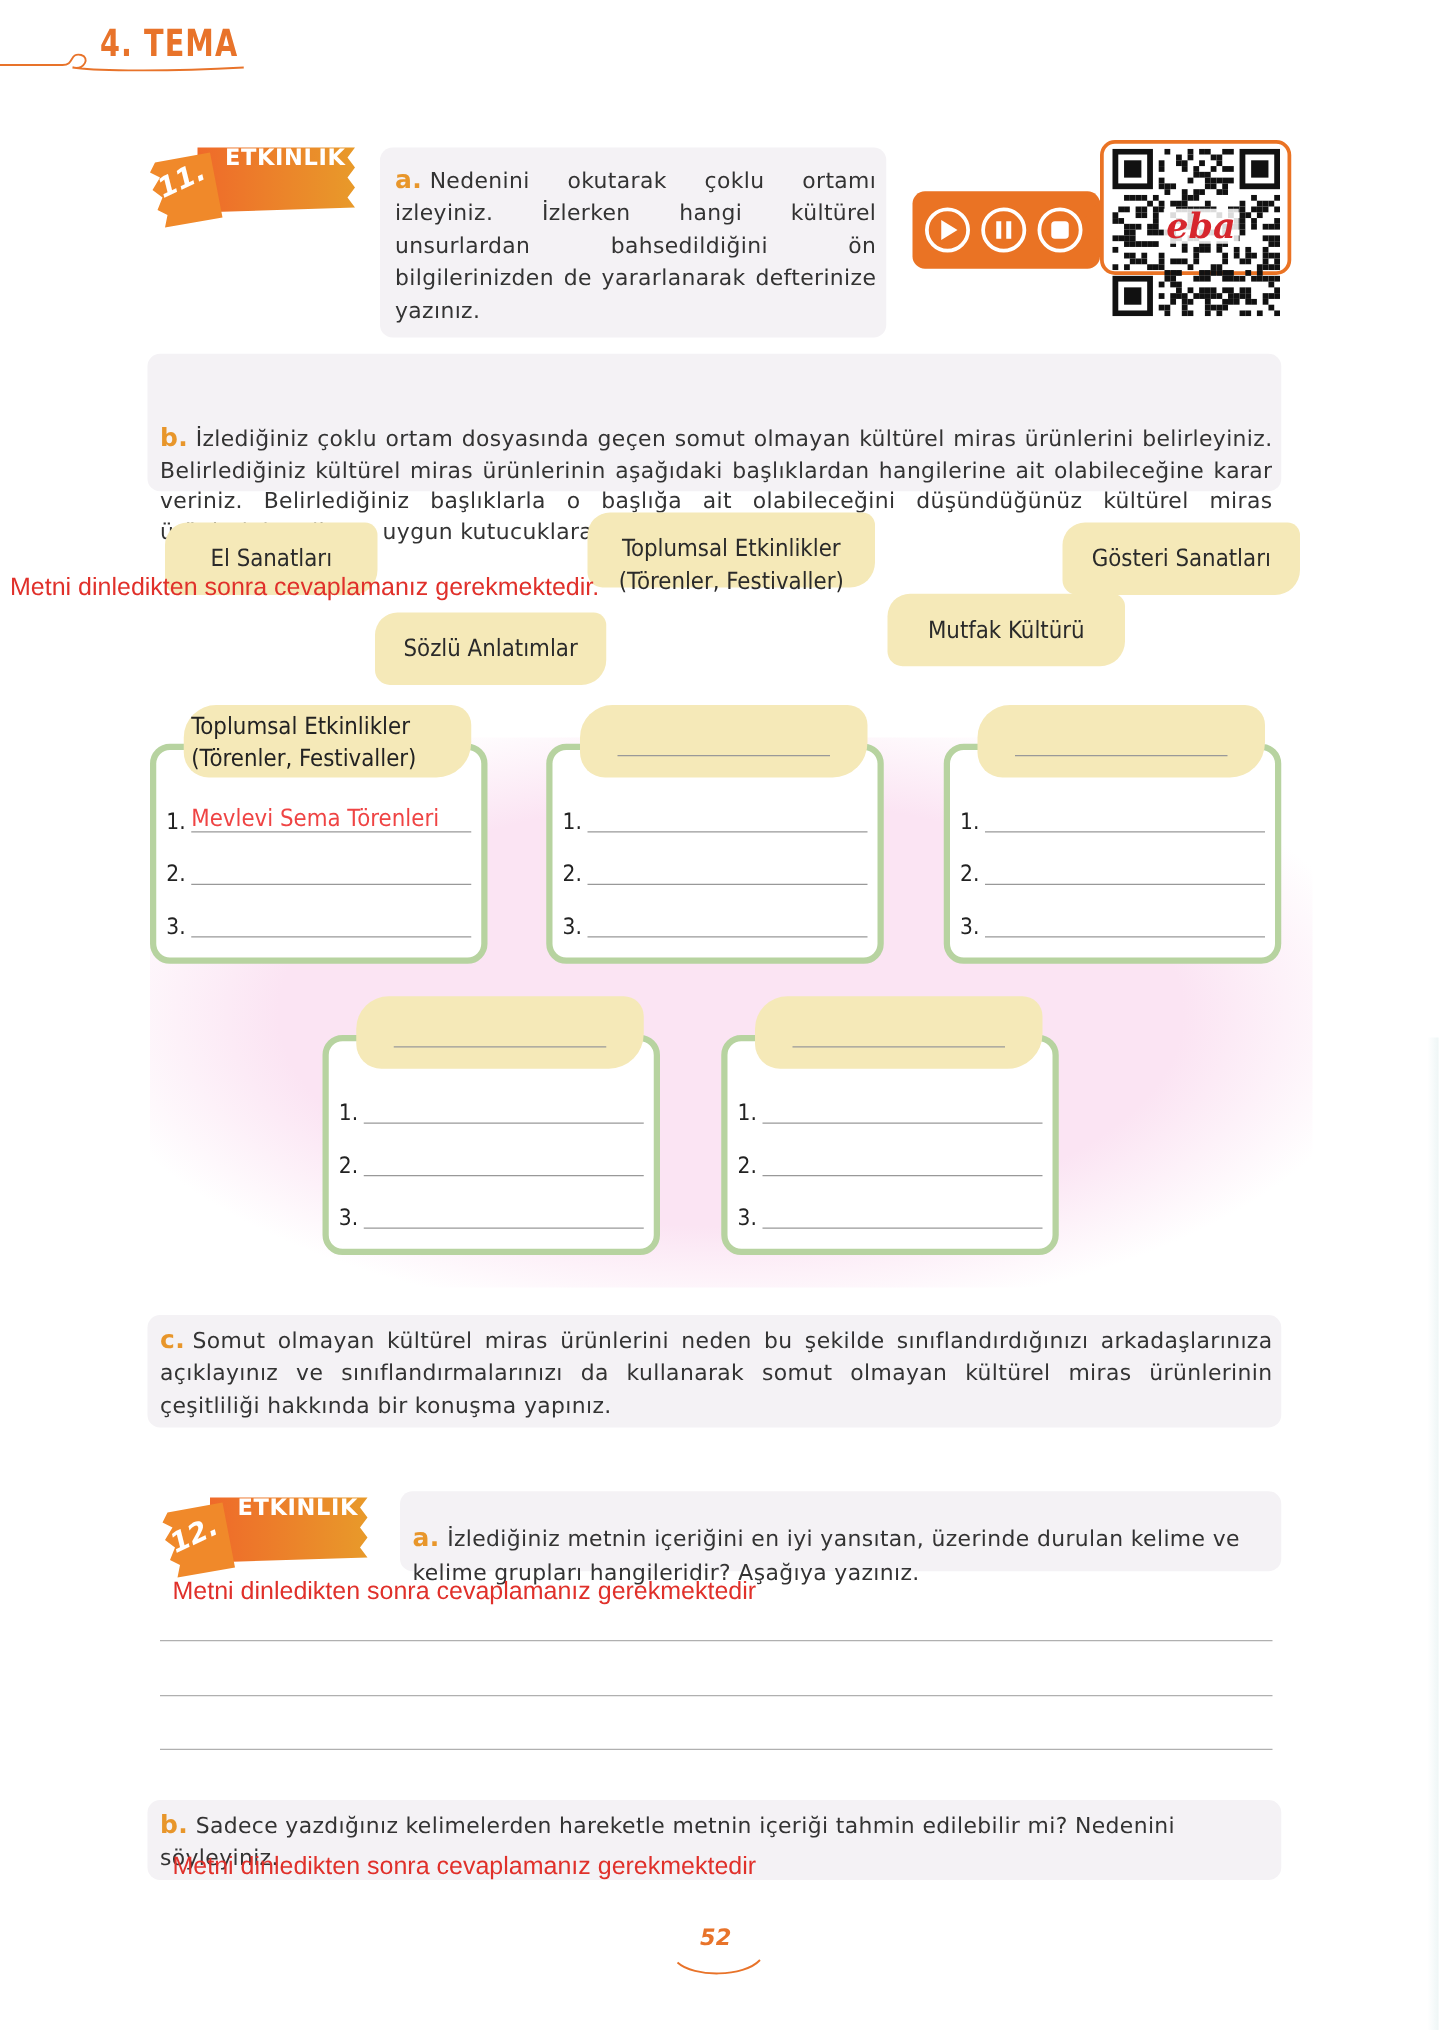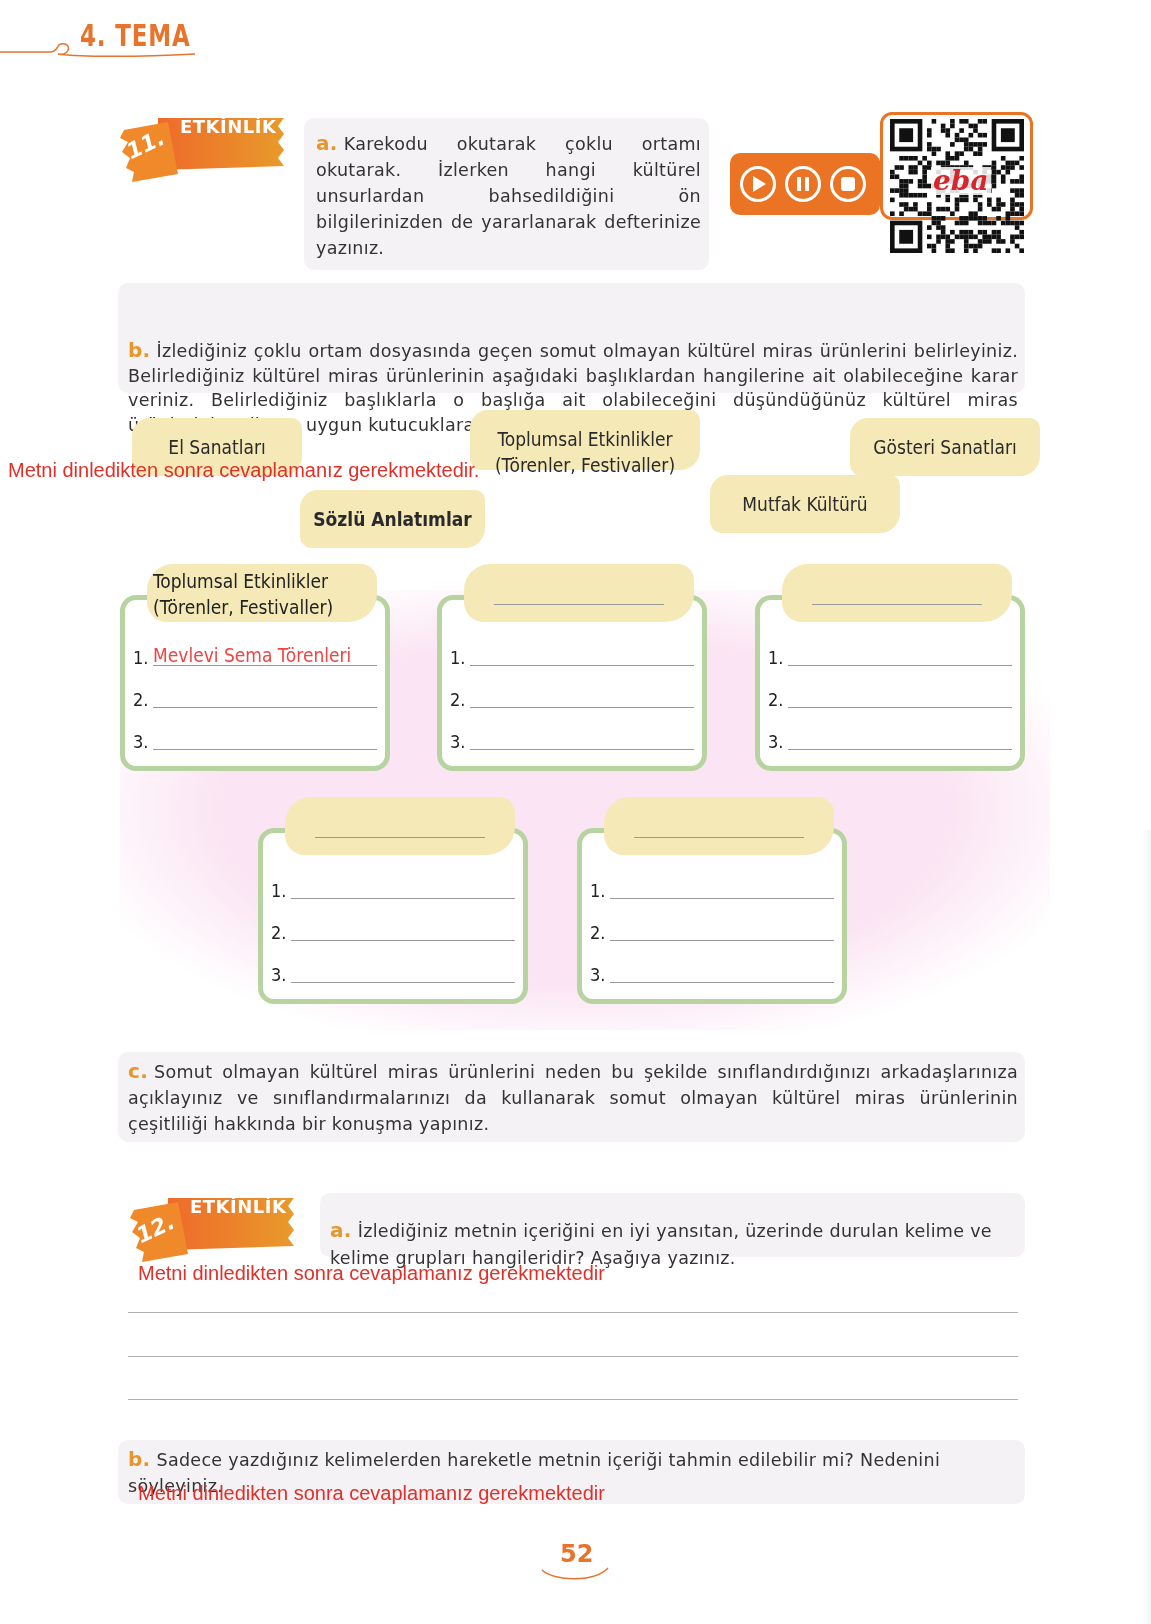--- a/index.html
+++ b/index.html
@@ -40,21 +40,21 @@
   .card { width: 270px; height: 176px; border: 5px solid #b7d3a0; border-radius: 16px; background: #fff; }
   .card-head { position: absolute; left: 22px; top: -36px; width: 230px; height: 58px; background: #f5e9b8; border-radius: 26px 16px 28px 20px; font-family: "DejaVu Sans Condensed", "DejaVu Sans", sans-serif; font-size: 19px; line-height: 26px; color: #222; padding: 4px 6px; }
   .card-head .blank { position: absolute; left: 30px; right: 30px; top: 40px; border-top: 1px solid #999; }
   .card-row { position: absolute; left: 8px; right: 8px; height: 34px; font-family: "DejaVu Sans Condensed", "DejaVu Sans", sans-serif; font-size: 18px; color: #222; }
   .card-row .num { position: absolute; left: 0; bottom: 0; }
   .card-row .line { position: absolute; left: 20px; right: 0; bottom: 2px; border-top: 1px solid #999; }
   .card-row .val { position: absolute; left: 20px; bottom: 2px; font-size: 19px; color: #ef4444; }
 
   .writeline { left: 128px; width: 890px; border-top: 1.5px solid #b0b0b0; }
 
-  .page-num { left: 560px; top: 1540px; font-weight: bold; font-size: 24px; color: #e8732a; }
+  .page-num { left: 560px; top: 1540px; font-weight: bold; font-style: italic; font-size: 18px; color: #e8732a; }
   .right-edge { left: 1142px; top: 830px; width: 9px; height: 794px; background: linear-gradient(to right, #ffffff, #eef6f6); }
 </style>
 </head>
 <body>
 
 <svg class="abs tema-line" viewBox="0 0 200 30">
   <path d="M0 22 L50 22 C60 22 55 12 65 14 C72 16 68 26 58 24 C70 26 120 28 195 24" stroke="#e8732a" stroke-width="1.5" fill="none"></path>
 </svg>
 <div class="abs tema-title">4. TEMA</div>
 
@@ -68,21 +68,21 @@
       </defs>
     <path d="M40 6 L166 6 L160 14 L166 22 L160 30 L166 38 L160 46 L166 54 L40 58 Z" fill="url(#rg1)"></path>
     <path d="M6 18 L50 10 L60 62 L14 70 L16 60 L8 56 L12 46 L4 40 L10 30 L2 26 Z" fill="#f0892a"></path>
   </svg>
   <span class="badge-num">11.</span>
   <span class="badge-label">ETKİNLİK</span>
 </div>
 
 <div class="abs qbox" style="left:304px; top:118px; width:405px; height:152px;">
   <div class="qtext" style="position:absolute; left:12px; top:12px; width:385px; text-align:justify;">
-    <span class="qletter">a.</span><span>Karekodu okutarak çoklu ortamı okutarak. İzlerken hangi kültürel unsurlardan bahsedildiğini ön bilgilerinizden de yararlanarak defterinize yazınız.</span>
+    <span class="qletter">a.</span><span>Nedenini okutarak çoklu ortamı izleyiniz. İzlerken hangi kültürel unsurlardan bahsedildiğini ön bilgilerinizden de yararlanarak defterinize yazınız.</span>
   </div>
 </div>
 
 <div class="abs media">
   <div class="media-btn" style="left:10px;">
     <div style="position:absolute; left:10px; top:7px; width:0; height:0; border-top:8px solid transparent; border-bottom:8px solid transparent; border-left:13px solid #fff;"></div>
   </div>
   <div class="media-btn" style="left:55px;">
     <div style="position:absolute; left:9px; top:8px; width:12px; height:14px; border-left:4px solid #fff; border-right:4px solid #fff;"></div>
   </div>
@@ -396,21 +396,21 @@
 <div class="abs qbox" style="left:118px; top:283px; width:907px; height:110px;">
   <div class="qtext" style="position:absolute; left:10px; top:15px; width:890px; font-size:17.5px; line-height:24.5px; text-align:justify;margin-top:40px;">
     <span class="qletter">b.</span><span>İzlediğiniz çoklu ortam dosyasında geçen somut olmayan kültürel miras ürünlerini belirleyiniz. Belirlediğiniz kültürel miras ürünlerinin aşağıdaki başlıklardan hangilerine ait olabileceğine karar veriniz. Belirlediğiniz başlıklarla o başlığa ait olabileceğini düşündüğünüz kültürel miras ürünlerinin adlarını uygun kutucuklara yazınız.</span>
   </div>
 </div>
 
 <div class="abs tag" style="left:132px; top:418px; width:170px;">El Sanatları</div>
 <div class="abs tag" style="left:470px; top:410px; width:230px; height:60px; line-height:26px;">Toplumsal Etkinlikler (Törenler, Festivaller)</div>
 <div class="abs tag" style="left:850px; top:418px; width:190px;">Gösteri Sanatları</div>
 <div class="abs tag" style="left:710px; top:475px; width:190px;">Mutfak Kültürü</div>
-<div class="abs tag" style="left:300px; top:490px; width:185px;font-weight:bold;">Sözlü Anlatımlar</div>
+<div class="abs tag" style="left:300px; top:490px; width:185px;">Sözlü Anlatımlar</div>
 
 <div class="abs red-note" style="left:8px; top:459px;">Metni dinledikten sonra cevaplamanız gerekmektedir.</div>
 
 <div class="abs pink"></div>
 
 <div id="cards">
     <div class="abs card" style="left: 120px; top: 595px;">
       <div class="card-head"><span>Toplumsal Etkinlikler (Törenler, Festivaller)</span></div>
       <div class="card-row" style="top: 34px;">
         <span class="num">1.</span>

